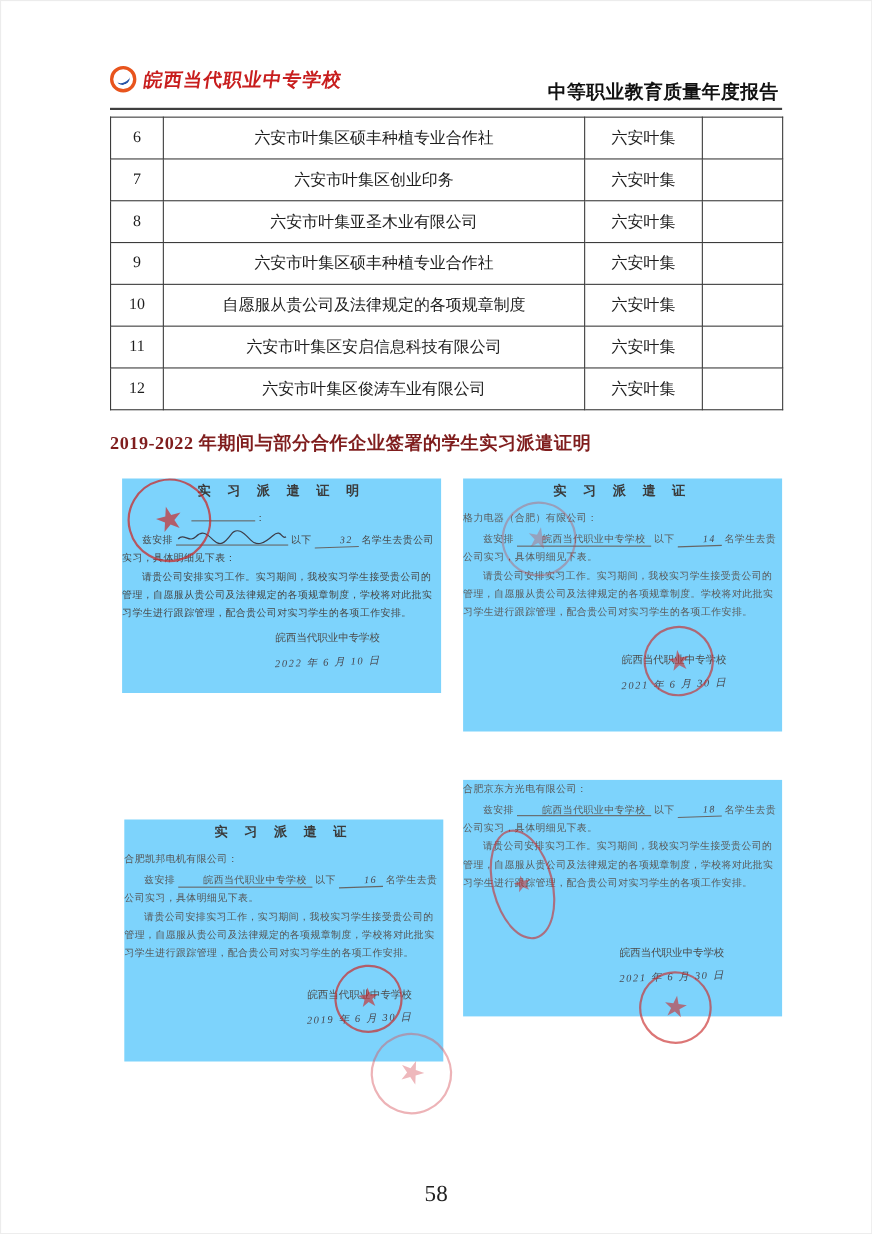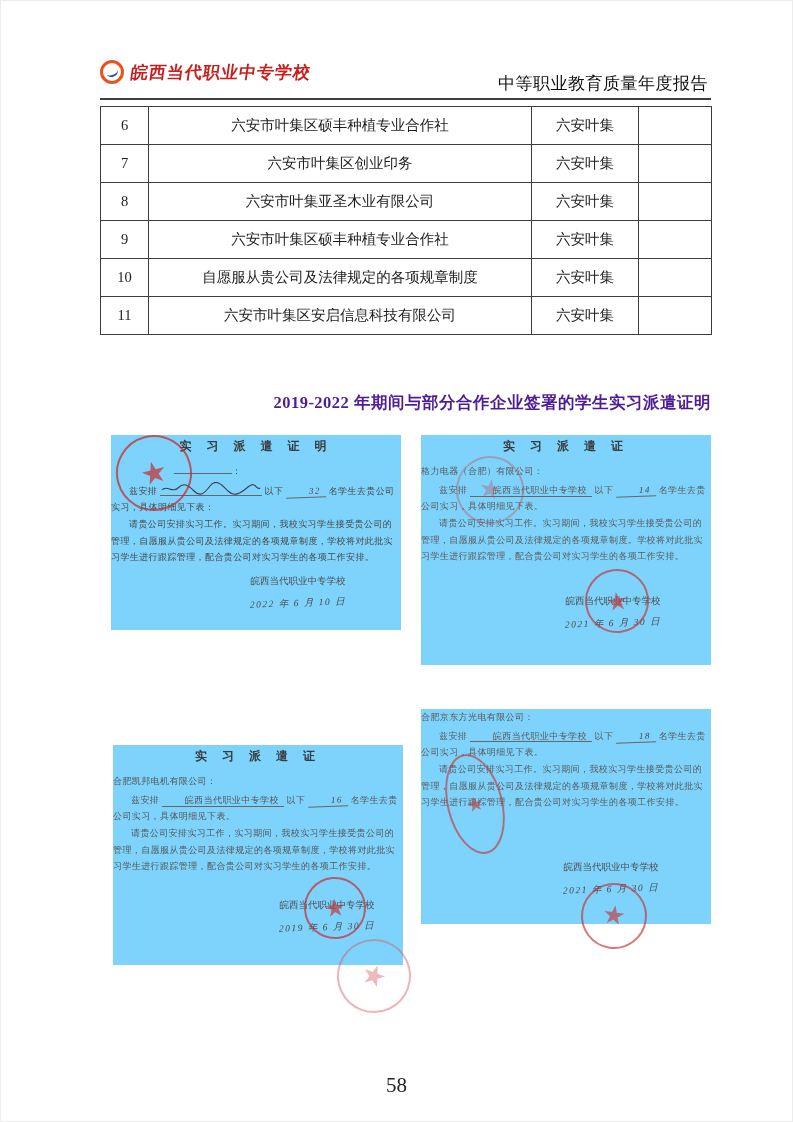--- a/index.html
+++ b/index.html
@@ -8,33 +8,33 @@
         border:1px solid #ececec;box-sizing:border-box;}
 
   
   .hdr-logo{position:absolute;left:99px;top:59px;display:flex;align-items:center;gap:7px;}
   .logo-ring{width:24px;height:24px;border:3px solid #e8541d;border-radius:50%;background:#fff;
              display:flex;align-items:center;justify-content:center;box-sizing:border-box;}
   .logo-ring .scribble{width:12px;height:8px;border-bottom:2px solid #2653a6;border-radius:50%;
              transform:rotate(-22deg);}
   .hdr-school{color:#c81e1e;font-weight:bold;font-size:17px;letter-spacing:1px;
               transform:skewX(-8deg);font-family:"Liberation Serif",serif;}
-  .hdr-title{position:absolute;right:84px;top:71px;font-weight:normal;font-size:17px;
+  .hdr-title{position:absolute;right:84px;top:71px;font-weight:bold;font-size:17px;
              font-family:"Liberation Sans",sans-serif;color:#111;letter-spacing:.5px;}
   .hdr-line{position:absolute;left:99px;top:97px;width:611px;border-top:2px solid #3f3f3f;}
 
   
   .coop-table{position:absolute;left:99px;top:105px;border-collapse:collapse;table-layout:fixed;}
   .coop-table td{border:1px solid #3c3c3c;height:37px;text-align:center;vertical-align:middle;
                  font-size:14.5px;color:#1d1d1d;padding:0 2px;}
   .col-no{width:43px;}  .col-company{width:378px;}  .col-loc{width:102px;}  .col-note{width:68px;}
 
   
-  .section-title{position:absolute;left:99px;top:391px;width:611px;text-align:right;
-                 font-weight:bold;font-size:16.5px;color:#4c1d95;letter-spacing:.5px;}
+  .section-title{position:absolute;left:99px;top:391px;width:611px;text-align:left;
+                 font-weight:bold;font-size:16.5px;color:#7f1d1d;letter-spacing:.5px;}
 
   
   .cert{position:absolute;background:#7dd3fc;font-size:9px;line-height:1.85;color:#4c4c4c;}
   .cert-title{text-align:center;font-weight:bold;font-size:12px;letter-spacing:6px;
               color:#3a3a3a;margin:0 0 6px 0;}
   .cert p{margin:0;text-indent:2em;letter-spacing:.4px;}
   .cert .recipient{text-indent:0;margin-bottom:2px;}
   .ul{display:inline-block;border-bottom:1px solid #666;padding:0 5px;min-width:14px;
       text-align:center;line-height:1.2;}
   .blank-line{display:inline-block;border-bottom:1px solid #666;width:58px;height:9px;
@@ -101,20 +101,26 @@
         <td class="col-company">自愿服从贵公司及法律规定的各项规章制度</td>
         <td class="col-loc">六安叶集</td>
         <td class="col-note"></td>
       </tr>
       <tr>
         <td class="col-no">11</td>
         <td class="col-company">六安市叶集区安启信息科技有限公司</td>
         <td class="col-loc">六安叶集</td>
         <td class="col-note"></td>
       </tr>
+      <tr>
+        <td class="col-no">12</td>
+        <td class="col-company">六安市叶集区俊涛车业有限公司</td>
+        <td class="col-loc">六安叶集</td>
+        <td class="col-note"></td>
+      </tr>
     </tbody>
   </table>
 
   <div class="section-title">2019-2022 年期间与部分合作企业签署的学生实习派遣证明</div>
 
   <article class="cert" style="left:110px;top:434px;width:290px;height:195px;color:#474747;">
     <h3 class="cert-title">实 习 派 遣 证 明</h3>
     <p class="recipient" style="text-indent:7em;"><span class="blank-line"></span><span>：</span></p>
     <p>
       <span>兹安排</span>

